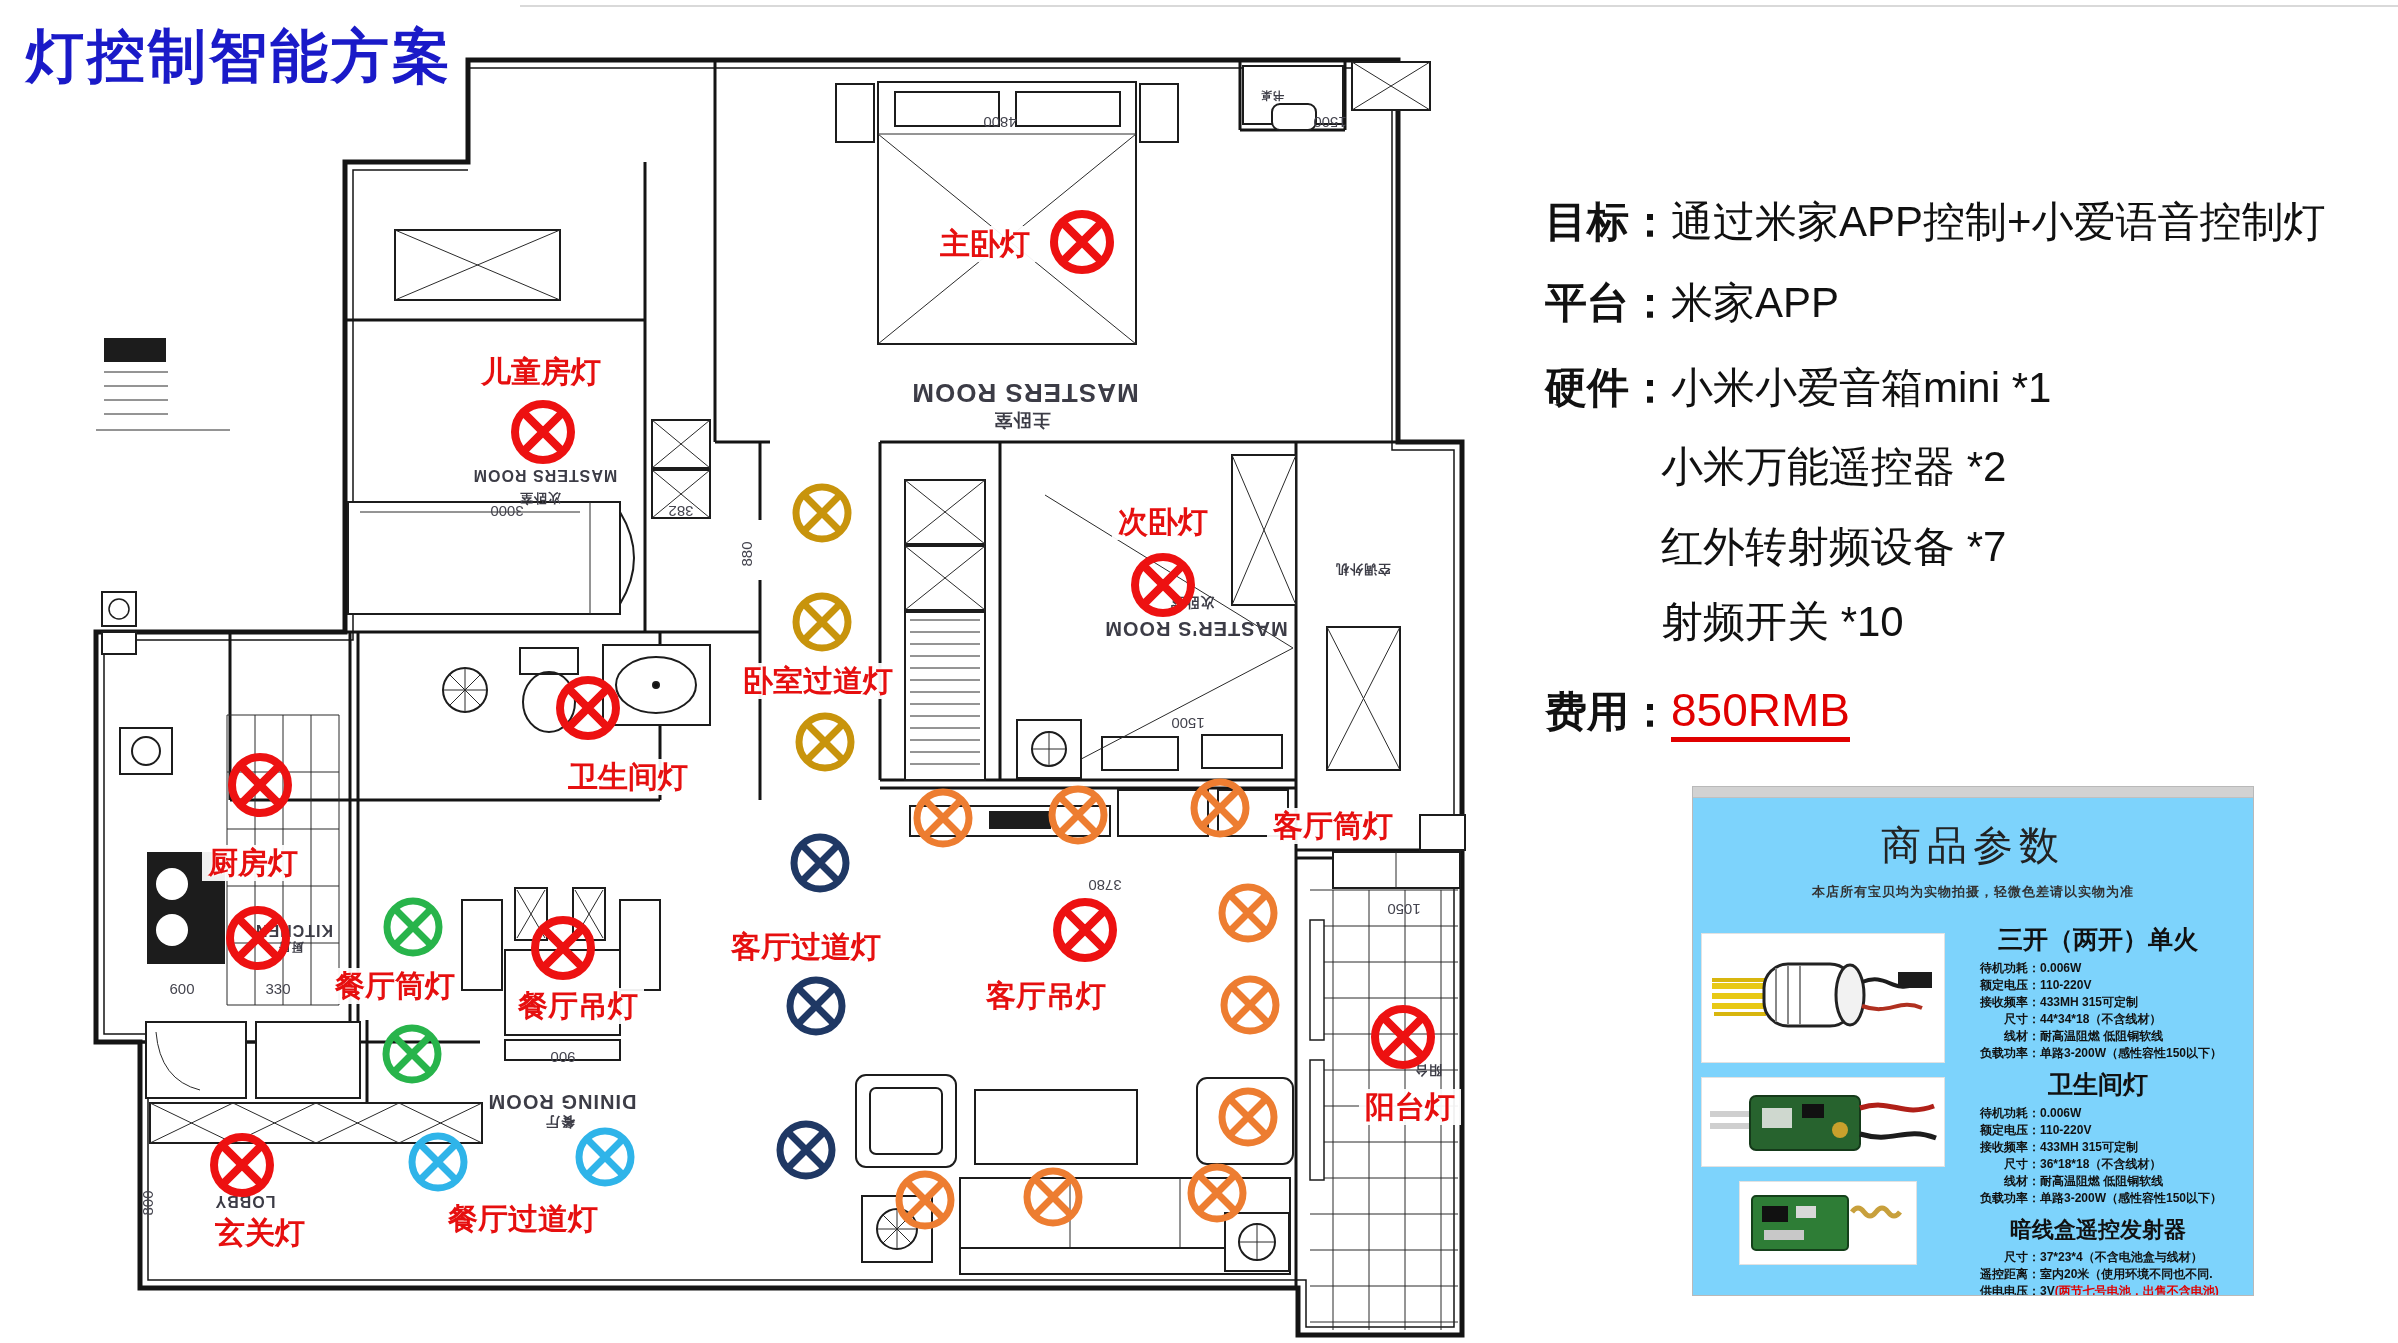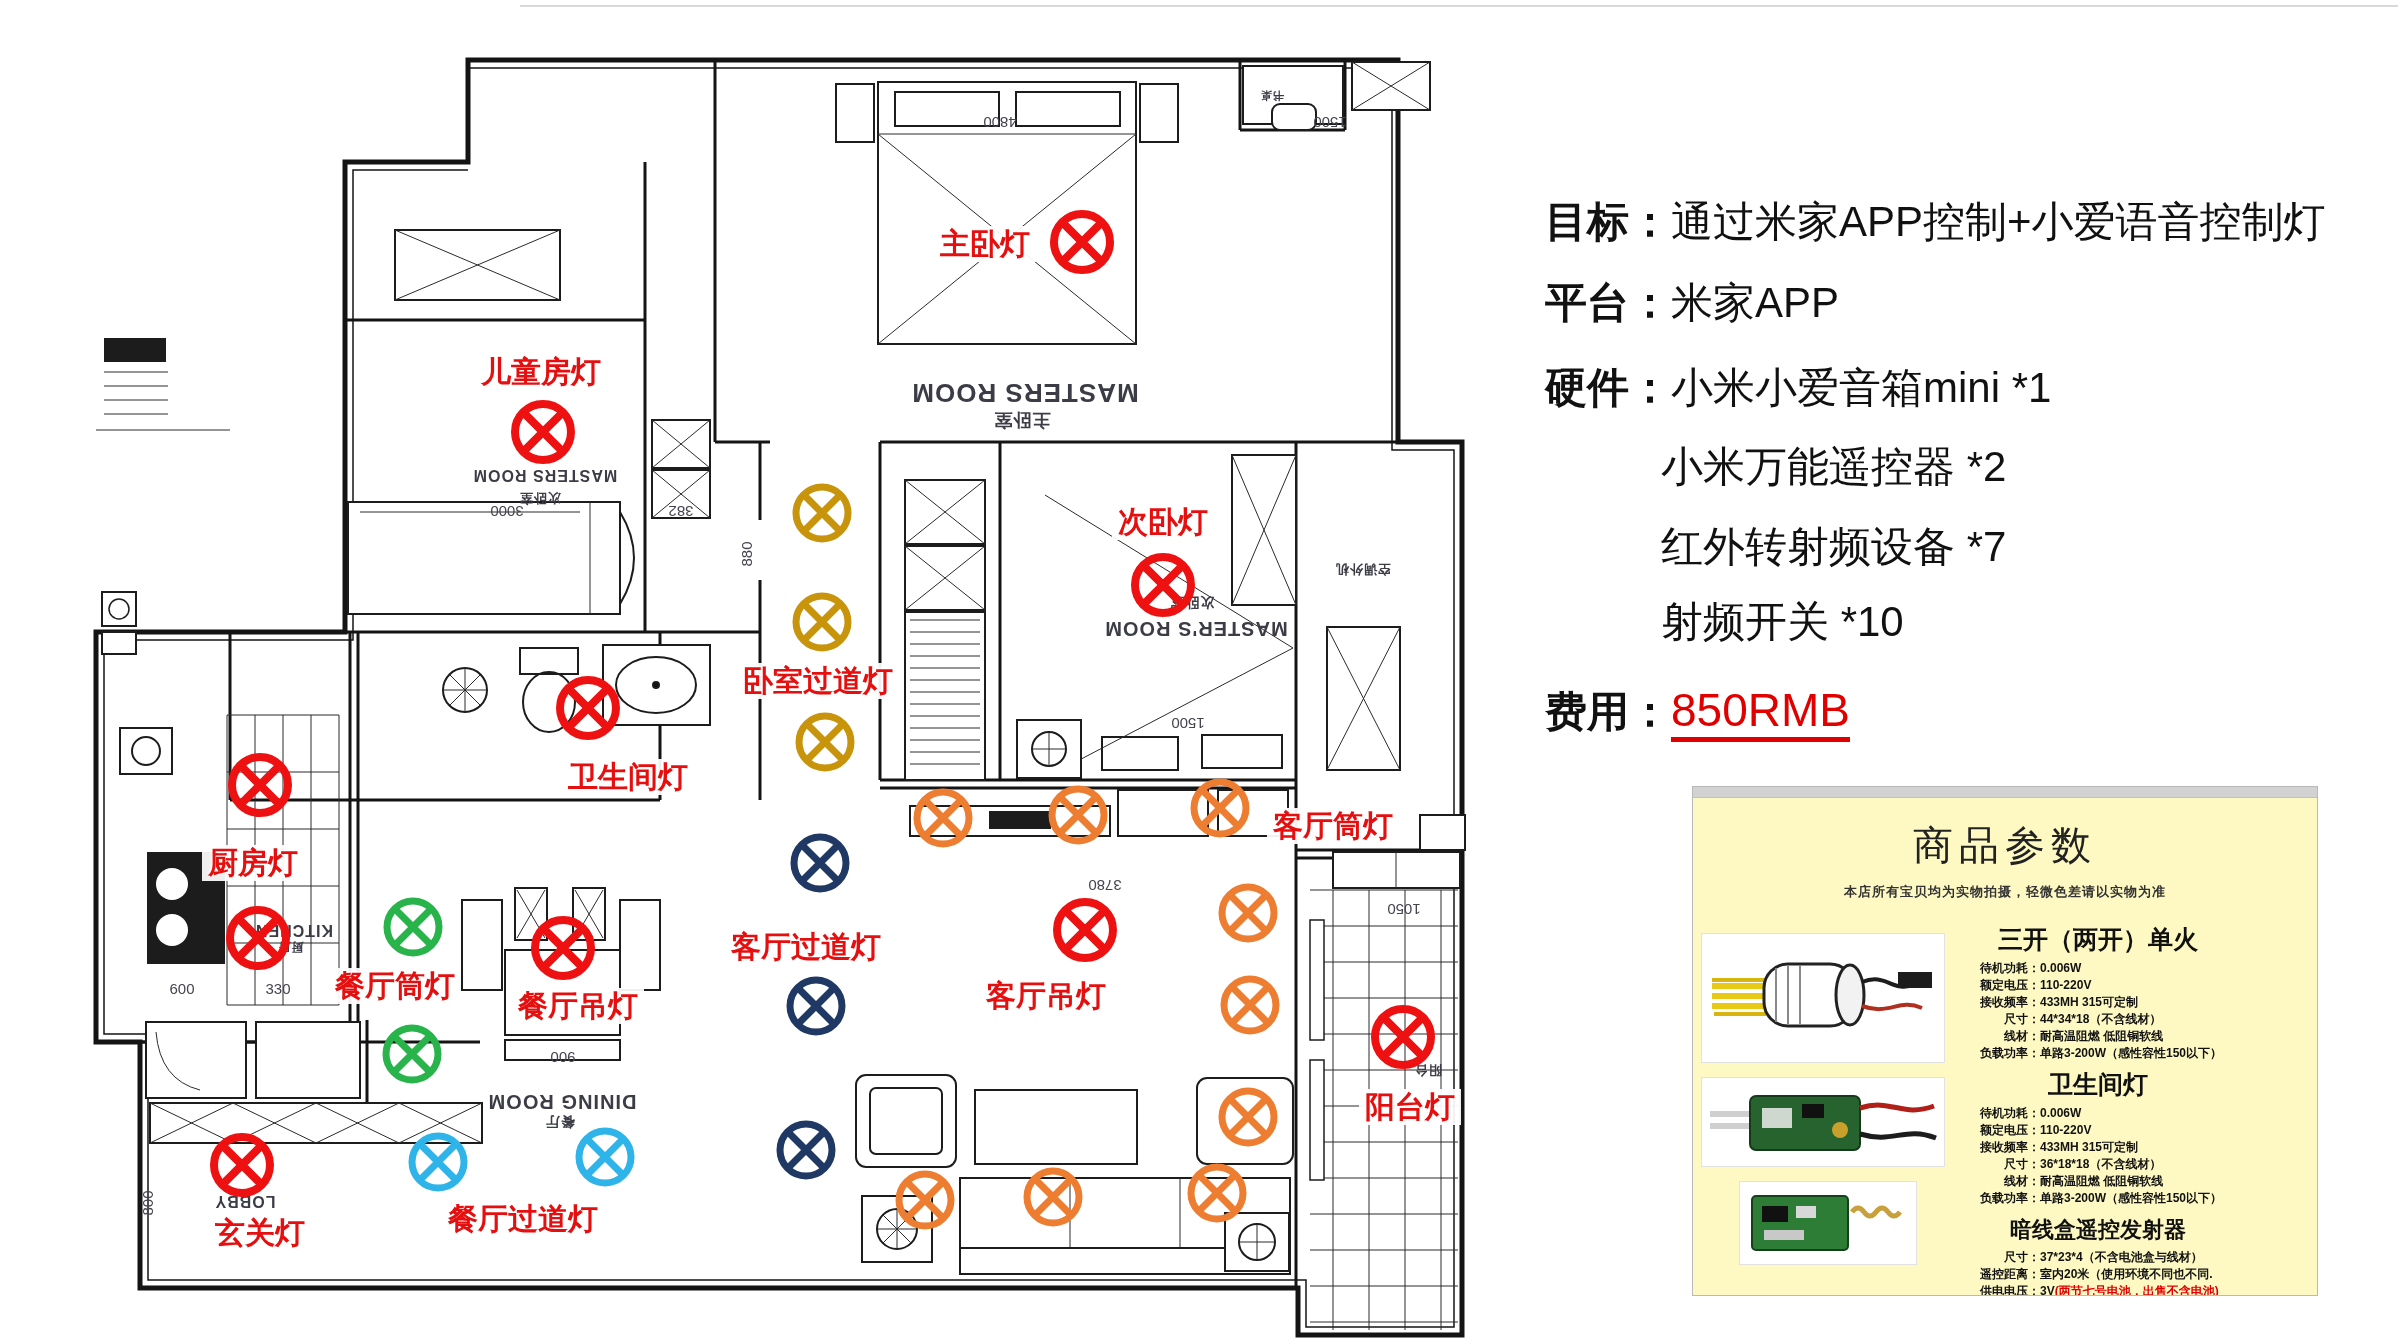--- a/index.html
+++ b/index.html
@@ -25,21 +25,21 @@
     font-size:30px;white-space:nowrap;background:rgba(255,255,255,0.93);padding:1px 6px;
     line-height:34px;text-shadow:0 0 4px #ffffff,0 0 2px #ffffff;}
 
   
   .info-line{position:absolute;left:1545px;font-size:42px;color:#111;white-space:nowrap;line-height:58px;}
   .info-label{display:inline-block;min-width:116px;font-weight:bold;}
   .info-value{}
   .fee-value{color:#E00000;font-weight:normal;font-size:46px;border-bottom:5px solid #E00000;padding-bottom:1px;}
 
   
-  .panel{position:absolute;left:1692px;top:786px;width:626px;height:510px;background:#fef9c3;
+  .panel{position:absolute;left:1692px;top:786px;width:562px;height:510px;background:#7dd3fc;
     border:1px solid #b9b9b9;box-sizing:border-box;overflow:hidden;font-family:"Liberation Sans","DejaVu Sans",sans-serif;}
   .panel-topbar{height:10px;background:#d2d2d2;border-bottom:1px solid #c0c0c0;}
   .panel-title{text-align:center;font-size:40px;color:#222;margin-top:20px;letter-spacing:6px;}
   .panel-subtitle{text-align:center;font-size:13px;font-weight:bold;color:#333;margin-top:10px;letter-spacing:1px;}
   .panel-body{position:absolute;left:0;top:130px;right:0;bottom:0;}
   .photos{position:absolute;left:8px;top:16px;width:244px;}
   .photo{background:#ffffff;border:1px solid #e2e2e2;margin-bottom:14px;position:relative;}
   .specs-col{position:absolute;left:255px;top:0;width:300px;text-align:center;}
   .sec-head{font-size:25px;font-weight:bold;color:#111;margin:6px 0 4px 0;}
   .sec-head.big{font-size:22px;margin-top:8px;}
@@ -47,20 +47,21 @@
   .spec-label{width:92px;text-align:right;flex:none;}
   .spec-value{flex:1;white-space:nowrap;}
   .spec-red{color:#E00000;}
 </style>
 </head>
 <body>
 
 <div class="stage">
   <div class="top-edge"></div>
 
+  <div class="page-title">灯控制智能方案</div>
 
   <svg class="plan" width="2398" height="1343" viewBox="0 0 2398 1343">
 
     <g class="wall" stroke-width="5">
       <path d="M468,60 H1398 V442 H1462 V1335 H1298 V1288 H140 V1042 H96 V632 H345 V320 H345 V162 H468 Z"></path>
       <path d="M468,68 H1392 V450 H1454 V1327 H1306 V1280 H148 V1034 H104 V640 H353 V170 H468" stroke-width="1.5"></path>
     </g>
 
     <g class="wall" stroke-width="3">
       <path d="M715,60 V442"></path>

